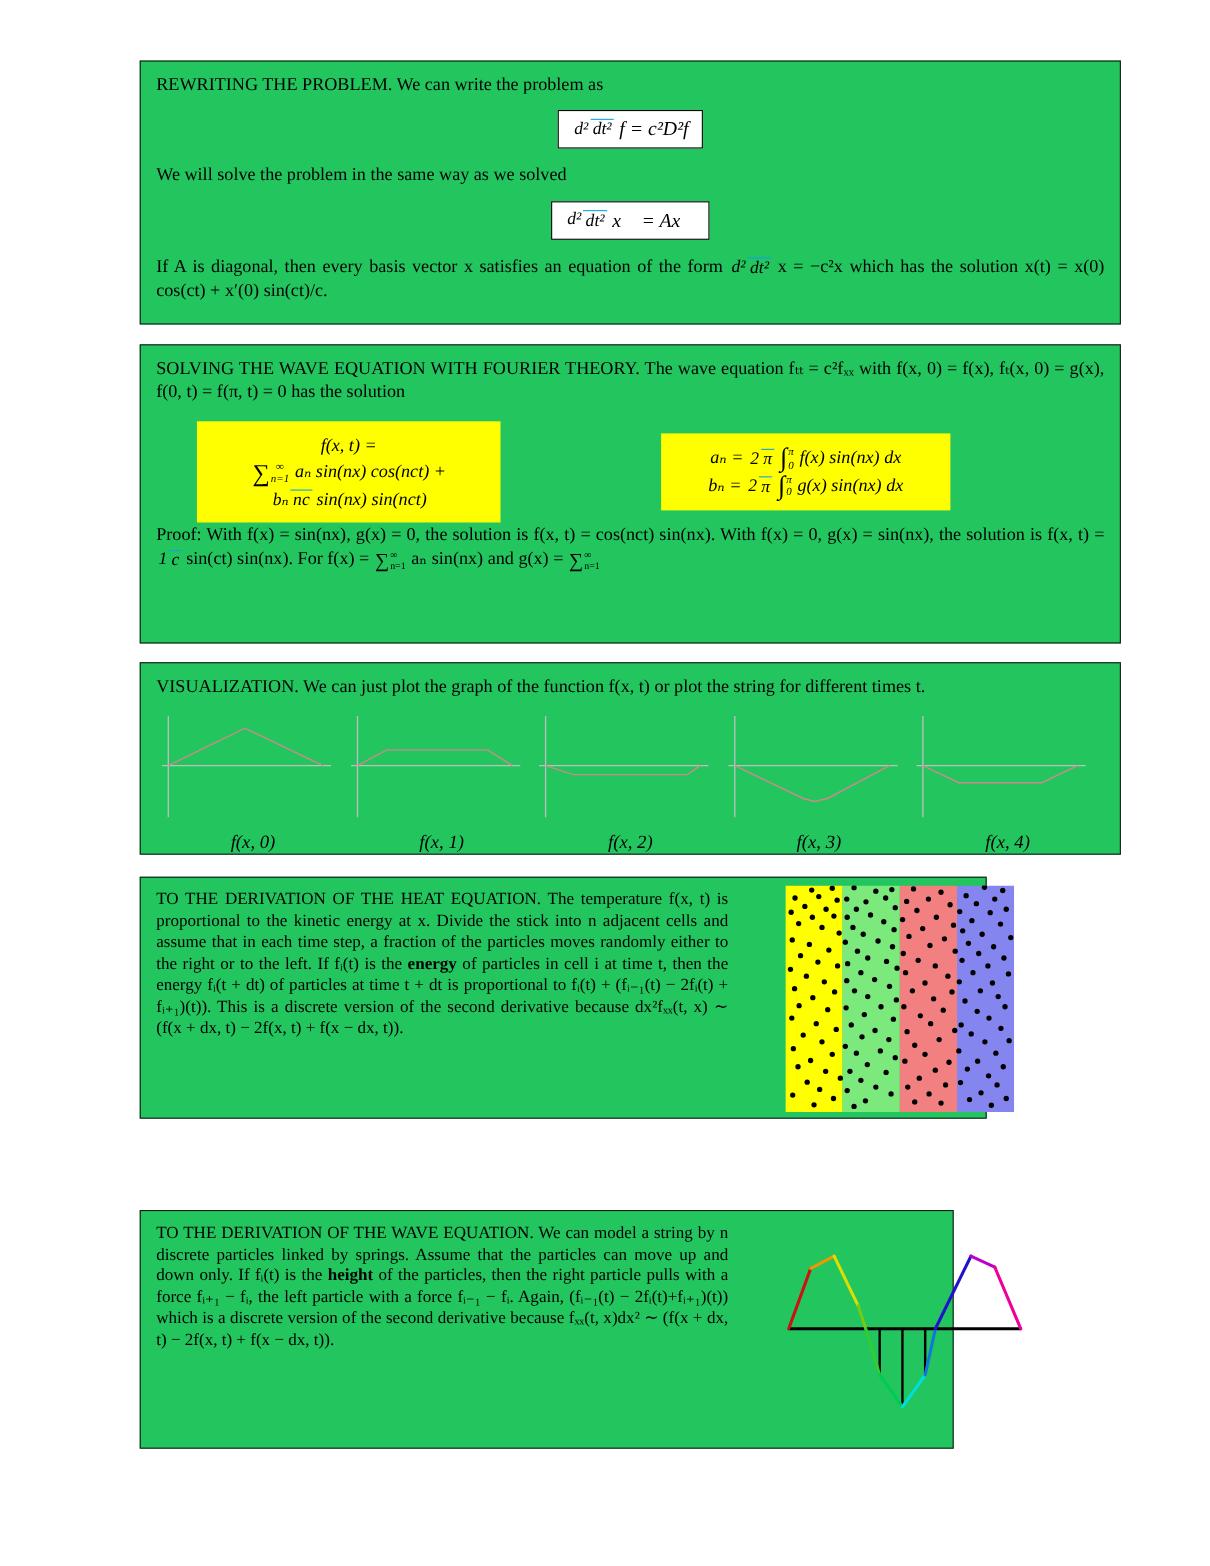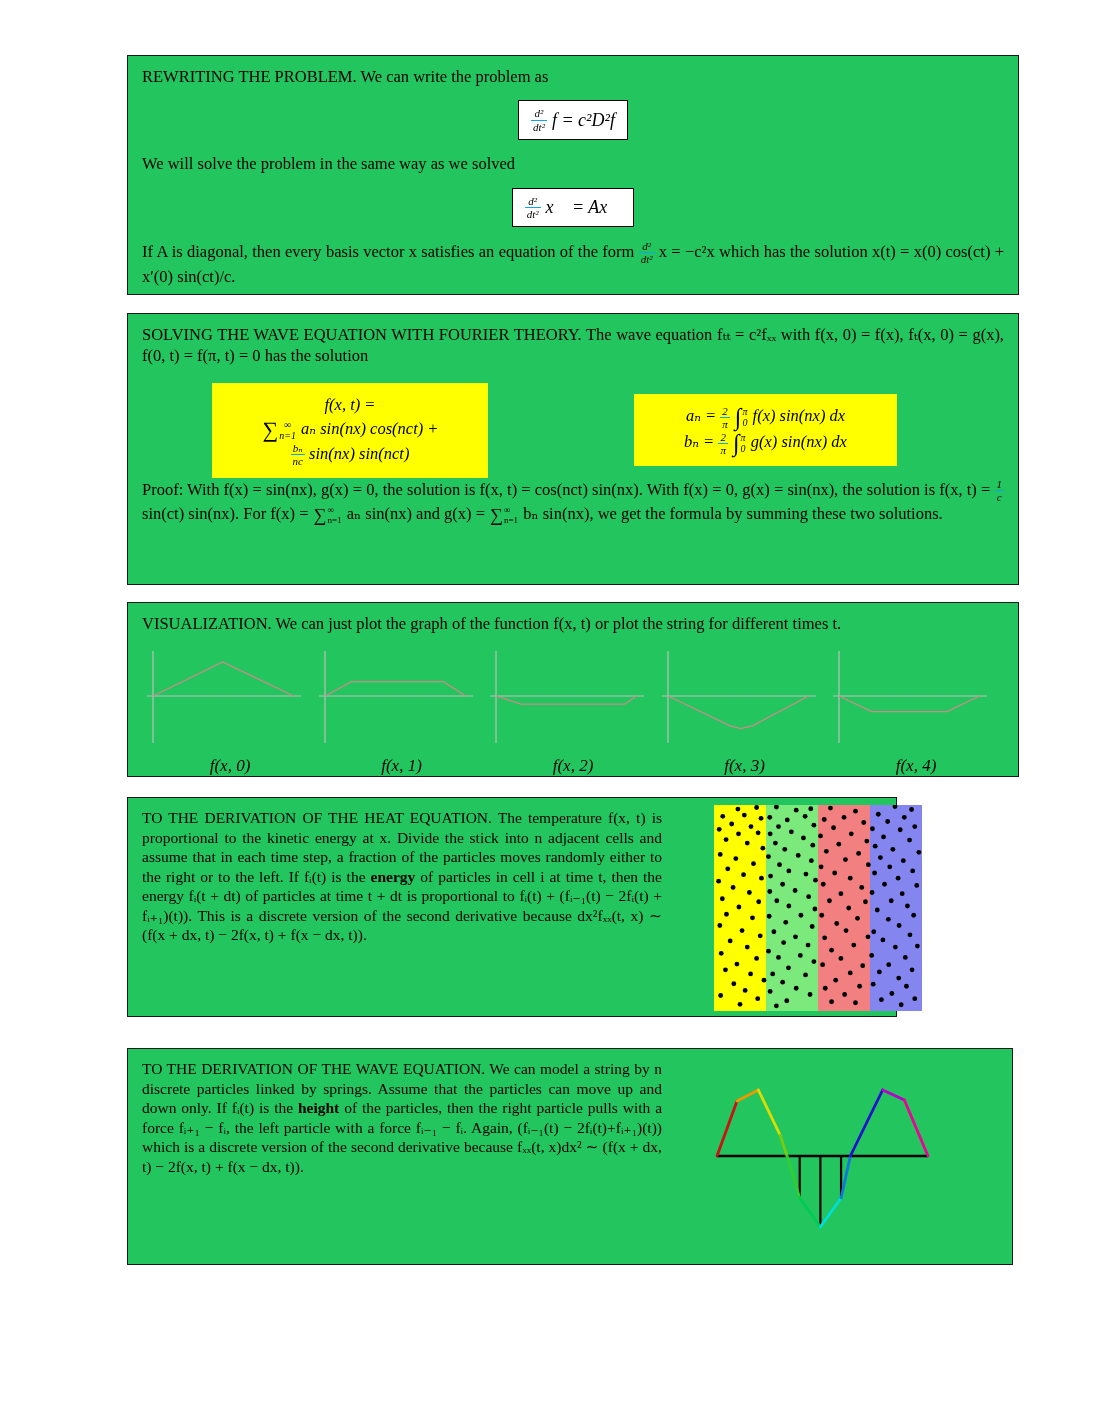--- a/index.html
+++ b/index.html
@@ -16,22 +16,22 @@
   }
   .smallpara { font-size:15.5px; line-height:1.26; }
   .mi { font-style:italic; }
   .bold { font-weight:bold; }
   .eqrow { display:flex; justify-content:center; margin:13px 0; }
   .boxed {
     border:1px solid #000; padding:6px 12px; display:inline-flex;
     align-items:center; gap:5px; font-size:18px; background:#fff;
   }
   .frac {
-    display:inline-flex; flex-direction:column; align-items:center;
-    font-size:11px; line-height:1.12; vertical-align:middle; text-align:center;
+    display:inline-flex; flex-direction:row; align-items:center;
+    font-size:16px; line-height:1.12; vertical-align:middle; text-align:center;
   }
   .frac .num { padding:0 2px; }
   .frac .den { border-top:1px solid #0ea5e9; padding:0 2px; }
   .bigop { display:inline-flex; align-items:center; vertical-align:middle; margin:0 1px; }
   .bigop .op { font-size:22px; font-style:normal; line-height:0.95; }
   .bigop.int .op { font-size:24px; }
   .limits {
     display:inline-flex; flex-direction:column; justify-content:space-between;
     font-size:10px; line-height:1.15; margin-left:1px;
   }
@@ -79,21 +79,21 @@
         <span class="num">d²</span>
         <span class="den">dt²</span>
       </span>
       <span> x = −c²x which has the solution x(t) = x(0) cos(ct) + x′(0) sin(ct)/c.</span>
     </p>
   </section>
 
   <section class="box" style="left:127px; top:313px; width:892px; height:272px;">
     <p class="para">SOLVING THE WAVE EQUATION WITH FOURIER THEORY. The wave equation fₜₜ = c²fₓₓ with f(x, 0) = f(x), fₜ(x, 0) = g(x), f(0, t) = f(π, t) = 0 has the solution</p>
     <div class="hlrow">
-      <div class="hl" style="margin-left:70px; width:248px;">
+      <div class="hl" style="margin-left:37px; width:248px;">
         <span class="line">f(x, t) =</span>
         <span class="line">
           <span class="bigop">
             <span class="op">∑</span>
             <span class="limits">
               <span>∞</span>
               <span>n=1</span>
             </span>
           </span>
           <span> aₙ sin(nx) cos(nct) +</span>
@@ -154,21 +154,20 @@
         </span>
       </span>
       <span> aₙ sin(nx) and g(x) = </span>
       <span class="bigop">
         <span class="op" style="font-size:18px;">∑</span>
         <span class="limits" style="font-size:9px;">
           <span>∞</span>
           <span>n=1</span>
         </span>
       </span>
-      <span> bₙ sin(nx), we get the formula by summing these two solutions.</span>
     </p>
   </section>
 
   <section class="box" style="left:127px; top:602px; width:892px; height:175px;">
     <p class="para">VISUALIZATION. We can just plot the graph of the function f(x, t) or plot the string for different times t.</p>
     <div class="plots-row">
       <div class="plotcol">
         <svg width="166" height="98" viewBox="0 0 166 98">
             <line x1="6" y1="3" x2="6" y2="95" stroke="#bfbfbf" stroke-width="1.2"></line>
             <line x1="0" y1="48" x2="154" y2="48" stroke="#bfbfbf" stroke-width="1.2"></line>
@@ -396,21 +395,21 @@
         <circle cx="183.8" cy="172.2" r="2.4" fill="#000000"></circle>
         <circle cx="158.4" cy="178.3" r="2.4" fill="#000000"></circle>
         <circle cx="191.5" cy="180.4" r="2.4" fill="#000000"></circle>
         <circle cx="177.0" cy="187.6" r="2.4" fill="#000000"></circle>
         <circle cx="166.6" cy="193.7" r="2.4" fill="#000000"></circle>
         <circle cx="199.8" cy="192.7" r="2.4" fill="#000000"></circle>
         <circle cx="186.3" cy="198.8" r="2.4" fill="#000000"></circle>
       </svg>
   </section>
 
-  <section class="box" style="left:127px; top:1048px; width:886px; height:217px; ">
+  <section class="box" style="left:127px; top:1100px; width:740px; height:217px; ">
     <p class="para smallpara coltext">
       <span>TO THE DERIVATION OF THE WAVE EQUATION. We can model a string by n discrete particles linked by springs. Assume that the particles can move up and down only. If fᵢ(t) is the </span><span class="bold">height</span><span> of the particles, then the right particle pulls with a force fᵢ₊₁ − fᵢ, the left particle with a force fᵢ₋₁ − fᵢ. Again, (fᵢ₋₁(t) − 2fᵢ(t)+fᵢ₊₁)(t)) which is a discrete version of the second derivative because fₓₓ(t, x)dx² ∼ (f(x + dx, t) − 2f(x, t) + f(x − dx, t)).</span>
     </p>
     <svg class="figabs" style="left:578px; top:34px;" width="240" height="152" viewBox="0 0 240 152">
         <line x1="93.712" y1="73" x2="93.712" y2="115" stroke="#000000" stroke-width="2.2"></line>
         <line x1="114.39" y1="73" x2="114.39" y2="144" stroke="#000000" stroke-width="2.2"></line>
         <line x1="135.06799999999998" y1="73" x2="135.06799999999998" y2="115" stroke="#000000" stroke-width="2.2"></line>
         <line x1="11" y1="73" x2="222" y2="73" stroke="#000000" stroke-width="2.6"></line>
         <line x1="11" y1="73" x2="31.045" y2="18" stroke="#cc1111" stroke-width="2.8" stroke-linecap="round"></line>
         <line x1="31.045" y1="18" x2="52.356" y2="7" stroke="#ee9900" stroke-width="2.8" stroke-linecap="round"></line>

